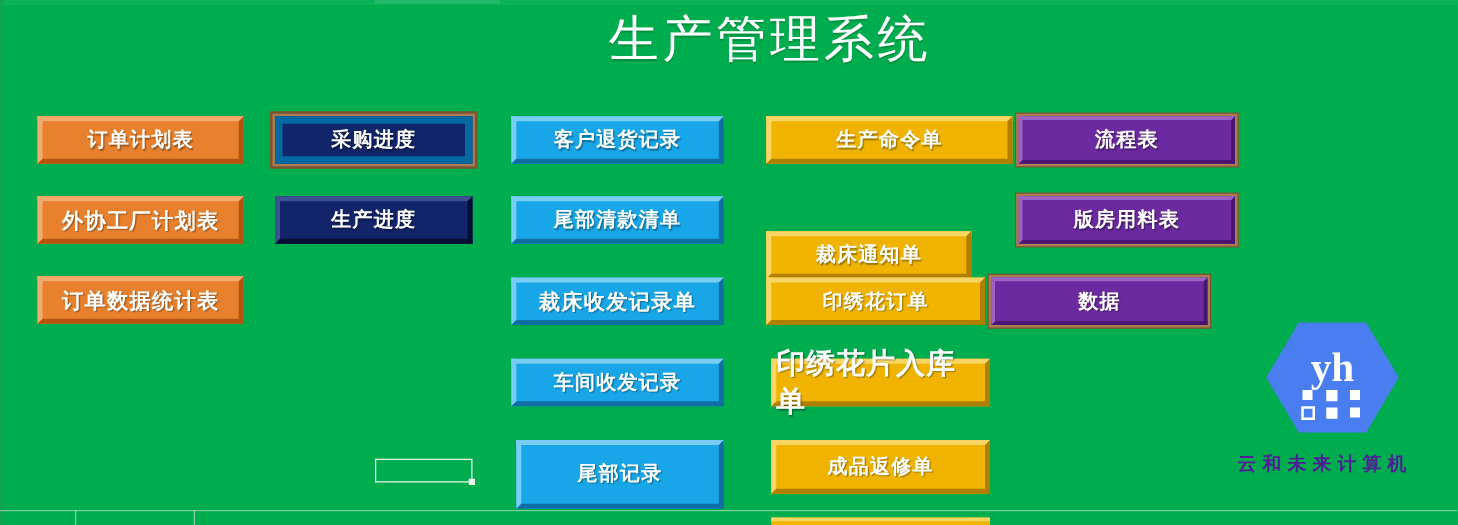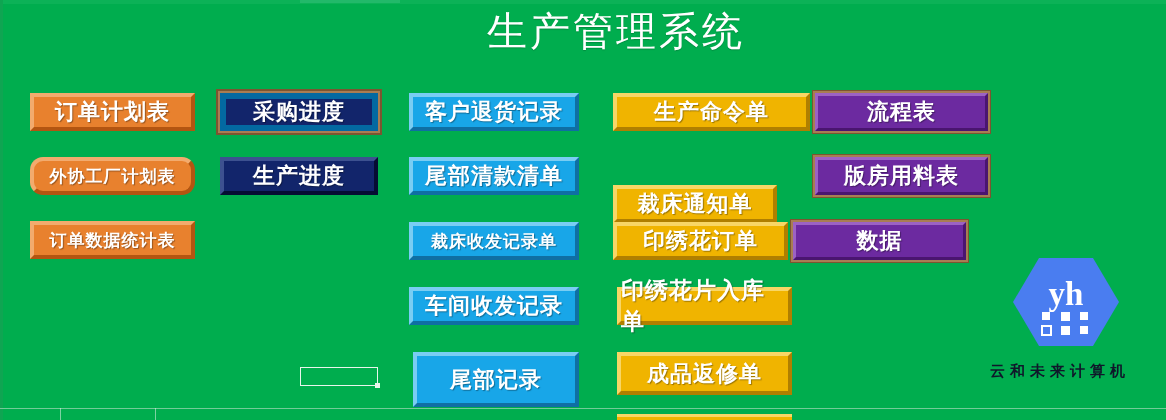--- a/index.html
+++ b/index.html
@@ -26,21 +26,21 @@
   }
 
   
   .btn{
     position:absolute;
     box-sizing:border-box;
     display:flex;align-items:center;justify-content:center;
     color:#ffffff;
     font-family:"Liberation Serif","DejaVu Serif",serif;
     font-weight:bold;
-    font-size:22px;
+    font-size:16px;
     letter-spacing:1px;
     cursor:pointer;
     user-select:none;
     text-shadow:1px 1px 1px rgba(0,0,0,0.35);
   }
 
   
   .btn.orange{
     background:#e8812e;
     border-top:4px solid #f2ab6e;
@@ -104,21 +104,21 @@
     width:5px;height:5px;background:#e9f5ec;
   }
 
   
   .logo-wrap{position:absolute;left:1012px;top:256px;width:108px;height:92px;}
   .hexagon{
     position:absolute;left:0;top:0;width:108px;height:92px;
   }
   .logo-text{
     position:absolute;left:955px;top:362px;width:210px;
-    text-align:center;color:#0f172a;
+    text-align:center;color:#4c1d95;
     font-family:Liberation Sans, sans-serif;
     font-size:15px;font-weight:bold;letter-spacing:5px;
   }
 
   .bottom-divider{position:absolute;left:0;top:408px;width:1166px;height:1px;background:#cfe6d6;opacity:.55;}
   .vline{position:absolute;top:408px;width:1px;height:12px;background:#e3f1e8;opacity:.55;}
   .bottom-gold{
     position:absolute;left:617px;top:414px;width:175px;height:10px;
     background:#f0b400;border-top:3px solid #f8d666;box-sizing:border-box;
   }
@@ -129,21 +129,21 @@
 <div id="app">
 
   <div class="top-band"></div>
   <div class="top-band-2"></div>
   <div class="left-edge"></div>
 
   <div class="title">生产管理系统</div>
 
   <div id="button-layer">
       <div class="btn orange" style="left: 30px; top: 93px; width: 165px; height: 38px;">订单计划表</div>
-      <div class="btn orange" style="left: 30px; top: 157px; width: 165px; height: 38px; font-size: 17px; border-radius: 13px;">外协工厂计划表</div>
+      <div class="btn orange" style="left: 30px; top: 157px; width: 165px; height: 38px; font-size: 17px;">外协工厂计划表</div>
       <div class="btn orange" style="left: 30px; top: 221px; width: 165px; height: 38px; font-size: 17px;">订单数据统计表</div>
       <div class="btn navy-framed" style="left: 220px; top: 93px; width: 158px; height: 38px;">采购进度</div>
       <div class="btn navy" style="left: 220px; top: 157px; width: 158px; height: 38px;">生产进度</div>
       <div class="btn cyan" style="left: 409px; top: 93px; width: 170px; height: 38px;">客户退货记录</div>
       <div class="btn cyan" style="left: 409px; top: 157px; width: 170px; height: 38px;">尾部清款清单</div>
       <div class="btn cyan" style="left: 409px; top: 222px; width: 170px; height: 38px; font-size: 17px;">裁床收发记录单</div>
       <div class="btn cyan" style="left: 409px; top: 287px; width: 170px; height: 38px;">车间收发记录</div>
       <div class="btn cyan" style="left: 413px; top: 352px; width: 166px; height: 55px;">尾部记录</div>
       <div class="btn gold" style="left: 613px; top: 93px; width: 197px; height: 38px;">生产命令单</div>
       <div class="btn gold" style="left: 613px; top: 157px; width: 164px; height: 38px; margin-top: 28px;">裁床通知单</div>

